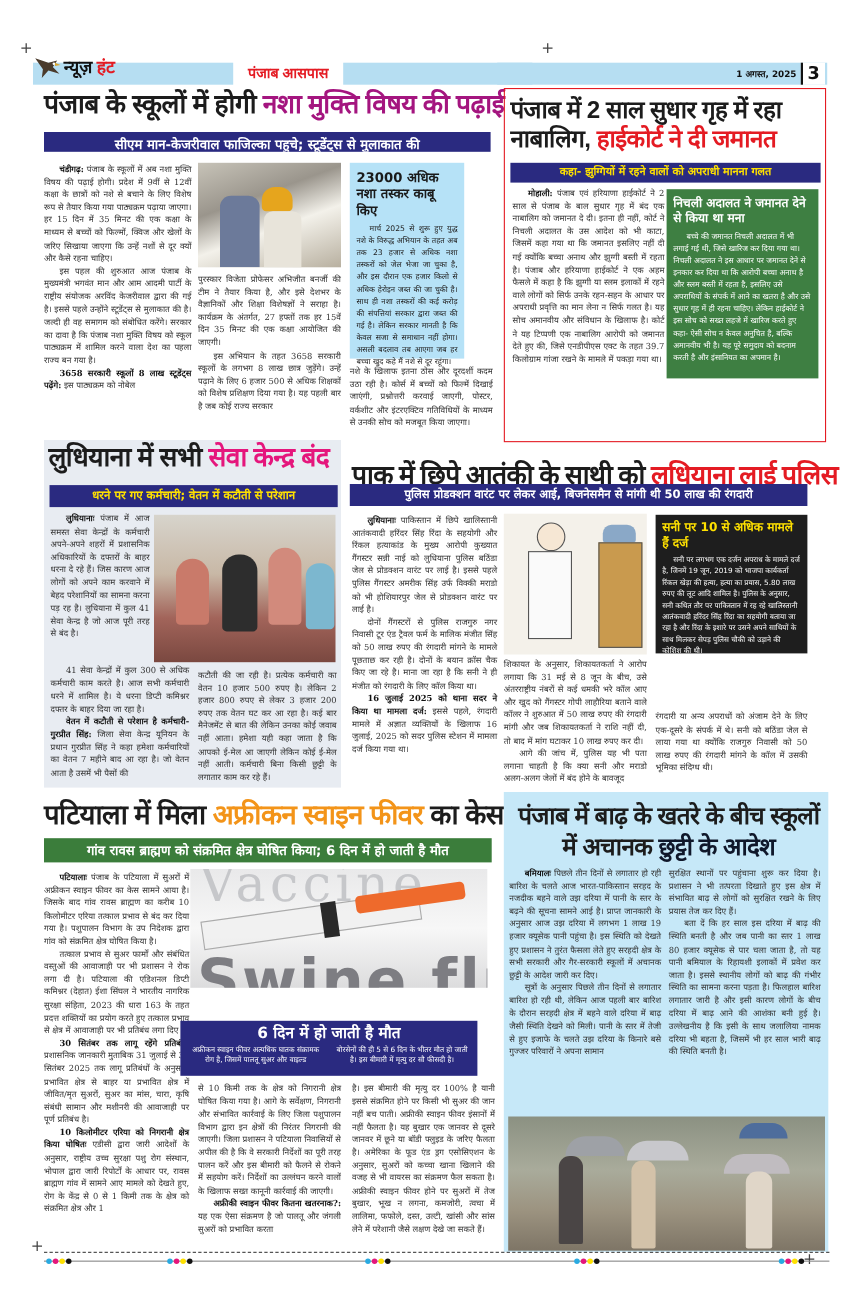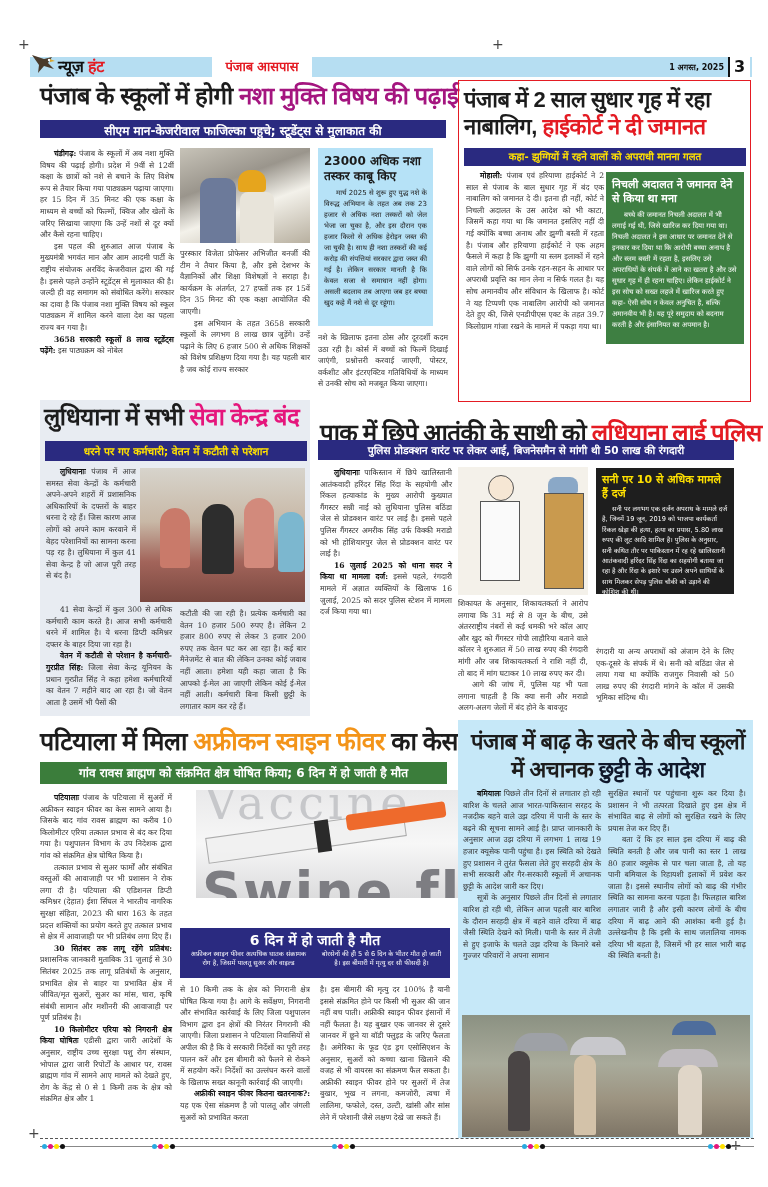--- a/index.html
+++ b/index.html
@@ -20,21 +20,21 @@
 <body>
 
 <span class="crop" style="left:18px;top:37px;">+</span>
 <span class="crop" style="left:492px;top:37px;">+</span>
 <span class="crop" style="left:28px;top:1126px;">+</span>
 <span class="crop" style="left:730px;top:1138px;">+</span>
 
 <div class="abs" style="left:30px;top:57px;width:454px;height:20px;">
   <div class="abs" style="left:0;top:0;width:182px;height:20px;background:#b6def2;"></div>
   <div class="abs" style="left:282px;top:0;width:172px;height:20px;background:#b6def2;"></div>
-  <div class="abs" style="left:0;top:-8px;height:28px;display:flex;align-items:flex-end;">
+  <div class="abs" style="left:0;top:-8px;height:28px;display:flex;">
     <span style="display:inline-block;width:26px;height:26px;position:relative;">
       <svg width="26" height="26" viewBox="0 0 26 26">
           <path d="M2 4 L14 8 L22 6 L18 12 L24 18 L14 15 L8 22 L9 14 Z" fill="#4a3b2c"></path>
           <circle cx="19" cy="9" r="1.2" fill="#fff"></circle>
           <path d="M20 8 L25 10 L20 11 Z" fill="#d8a530"></path>
         </svg>
     </span>
     <span style="font-family:'Liberation Sans',sans-serif;font-weight:bold;font-size:16px;color:#111;margin-left:2px;">न्यूज़</span>
     <span style="font-family:'Liberation Sans',sans-serif;font-weight:bold;font-size:16px;color:#e41b23;margin-left:4px;">हंट</span>
   </div>
@@ -60,21 +60,21 @@
 <div class="abs photo" style="left:180px;top:148px;width:130px;height:95px;background:linear-gradient(160deg,#c7c3b8 0%,#9a958c 35%,#f3f1ea 60%,#b8b0a0 100%);">
   <div class="abs" style="left:58px;top:22px;width:28px;height:22px;background:#e6a51d;border-radius:12px 12px 4px 4px;"></div>
   <div class="abs" style="left:20px;top:30px;width:36px;height:65px;background:#6c7a9a;border-radius:10px 10px 0 0;"></div>
   <div class="abs" style="left:60px;top:44px;width:34px;height:51px;background:#e8e4da;border-radius:8px 8px 0 0;"></div>
 </div>
 <div class="abs body-text" style="left:180px;top:248px;width:130px;">
   <p style="text-indent:0">पुरस्कार विजेता प्रोफेसर अभिजीत बनर्जी की टीम ने तैयार किया है, और इसे देशभर के वैज्ञानिकों और शिक्षा विशेषज्ञों ने सराहा है। कार्यक्रम के अंतर्गत, 27 हफ्तों तक हर 15वें दिन 35 मिनट की एक कक्षा आयोजित की जाएगी।</p>
   <p>इस अभियान के तहत 3658 सरकारी स्कूलों के लगभग 8 लाख छात्र जुड़ेंगे। उन्हें पढ़ाने के लिए 6 हजार 500 से अधिक शिक्षकों को विशेष प्रशिक्षण दिया गया है। यह पहली बार है जब कोई राज्य सरकार</p>
 </div>
 
-<div class="abs" style="left:318px;top:148px;width:115px;height:178px;background:#b6e2f7;padding:6px 6px;">
+<div class="abs" style="left:318px;top:148px;width:104px;height:178px;background:#b6e2f7;padding:6px 6px;">
   <div style="font-weight:bold;font-size:12px;line-height:15px;color:#1a1a1a;">23000 अधिक नशा तस्कर काबू किए</div>
   <div class="body-text" style="font-family:'DejaVu Sans',sans-serif;font-size:7px;line-height:11px;margin-top:4px;text-indent:12px;color:#222;">मार्च 2025 से शुरू हुए युद्ध नशे के विरुद्ध अभियान के तहत अब तक 23 हजार से अधिक नशा तस्करों को जेल भेजा जा चुका है, और इस दौरान एक हजार किलो से अधिक हेरोइन जब्त की जा चुकी है। साथ ही नशा तस्करों की कई करोड़ की संपत्तियां सरकार द्वारा जब्त की गई है। लेकिन सरकार मानती है कि केवल सजा से समाधान नहीं होगा। असली बदलाव तब आएगा जब हर बच्चा खुद कहे मैं नशे से दूर रहूंगा।</div>
 </div>
 <div class="abs body-text" style="left:318px;top:332px;width:130px;">नशे के खिलाफ इतना ठोस और दूरदर्शी कदम उठा रही है। कोर्स में बच्चों को फिल्में दिखाई जाएंगी, प्रश्नोत्तरी करवाई जाएगी, पोस्टर, वर्कशीट और इंटरएक्टिव गतिविधियों के माध्यम से उनकी सोच को मजबूत किया जाएगा।</div>
 
 <div class="abs" style="left:458px;top:80px;width:293px;height:322px;border:1.5px solid #e41b23;"></div>
 <div class="abs hl" style="left:464px;top:86px;width:284px;font-size:22px;line-height:27px;">
   <span>पंजाब में 2 साल सुधार गृह में रहा नाबालिग,</span>
   <span style="color:#e41b23;">हाईकोर्ट ने दी जमानत</span>
 </div>
@@ -108,20 +108,21 @@
 </div>
 <div class="abs body-text" style="left:180px;top:608px;width:126px;">कटौती की जा रही है। प्रत्येक कर्मचारी का वेतन 10 हजार 500 रुपए है। लेकिन 2 हजार 800 रुपए से लेकर 3 हजार 200 रुपए तक वेतन घट कर आ रहा है। कई बार मैनेजमेंट से बात की लेकिन उनका कोई जवाब नहीं आता। हमेशा यही कहा जाता है कि आपको ई-मेल आ जाएगी लेकिन कोई ई-मेल नहीं आती। कर्मचारी बिना किसी छुट्टी के लगातार काम कर रहे हैं।</div>
 
 <div class="abs hl" style="left:320px;top:420px;width:420px;font-size:24px;white-space:nowrap;font-family:Liberation Serif, serif;">
   <span>पाक में छिपे आतंकी के साथी को</span>
   <span style="color:#e41b23;">लुधियाना लाई पुलिस</span>
 </div>
 <div class="abs band" style="left:318px;top:440px;width:416px;height:20px;line-height:20px;background:#2a2a80;font-size:10.5px;">पुलिस प्रोडक्शन वारंट पर लेकर आई, बिजनेसमैन से मांगी थी 50 लाख की रंगदारी</div>
 <div class="abs body-text" style="left:320px;top:467px;width:132px;">
   <p><b>लुधियानाः</b> <span>पाकिस्तान में छिपे खालिस्तानी आतंकवादी हरिंदर सिंह रिंदा के सहयोगी और रिंकल हत्याकांड के मुख्य आरोपी कुख्यात गैंगस्टर सन्नी नाई को लुधियाना पुलिस बठिंडा जेल से प्रोडक्शन वारंट पर लाई है। इससे पहले पुलिस गैंगस्टर अमरीक सिंह उर्फ विक्की मराडो को भी होशियारपुर जेल से प्रोडक्शन वारंट पर लाई है।</span></p>
+  <p>दोनों गैंगस्टरों से पुलिस राजगुरु नगर निवासी टूर एंड ट्रैवल फर्म के मालिक मंजीत सिंह को 50 लाख रुपए की रंगदारी मांगने के मामले पूछताछ कर रही है। दोनों के बयान क्रॉस चैक किए जा रहे है। माना जा रहा है कि सनी ने ही मंजीत को रंगदारी के लिए कॉल किया था।</p>
   <p><b>16 जुलाई 2025 को थाना सदर ने किया था मामला दर्ज:</b> <span>इससे पहले, रंगदारी मामले में अज्ञात व्यक्तियों के खिलाफ 16 जुलाई, 2025 को सदर पुलिस स्टेशन में मामला दर्ज किया गया था।</span></p>
 </div>
 <div class="abs photo" style="left:458px;top:467px;width:130px;height:128px;background:#f4f1ea;">
   <div class="abs" style="left:30px;top:8px;width:26px;height:26px;border-radius:50%;border:1.5px solid #555;background:#f6e7d4;"></div>
   <div class="abs" style="left:22px;top:34px;width:40px;height:80px;border:1.5px solid #555;background:#fafafa;"></div>
   <div class="abs" style="left:90px;top:10px;width:30px;height:16px;background:#8aa8c7;border-radius:8px 8px 2px 2px;"></div>
   <div class="abs" style="left:86px;top:26px;width:40px;height:96px;background:#c99a4e;border:1.5px solid #555;"></div>
 </div>
 <div class="abs body-text" style="left:458px;top:598px;width:130px;">
   <p style="text-indent:0">शिकायत के अनुसार, शिकायतकर्ता ने आरोप लगाया कि 31 मई से 8 जून के बीच, उसे अंतरराष्ट्रीय नंबरों से कई धमकी भरे कॉल आए और खुद को गैंगस्टर गोपी लाहौरिया बताने वाले कॉलर ने शुरुआत में 50 लाख रुपए की रंगदारी मांगी और जब शिकायतकर्ता ने राशि नहीं दी, तो बाद में मांग घटाकर 10 लाख रुपए कर दी।</p>
@@ -138,28 +139,28 @@
   <span style="color:#f39419;">अफ्रीकन स्वाइन फीवर</span>
   <span>का केस</span>
 </div>
 <div class="abs band" style="left:40px;top:762px;width:407px;height:22px;line-height:22px;background:#3b7d3b;font-size:12px;">गांव रावस ब्राह्मण को संक्रमित क्षेत्र घोषित किया; 6 दिन में हो जाती है मौत</div>
 <div class="abs body-text" style="left:40px;top:792px;width:132px;">
   <p><b>पटियालाः</b> <span>पंजाब के पटियाला में सुअरों में अफ्रीकन स्वाइन फीवर का केस सामने आया है। जिसके बाद गांव रावस ब्राह्मण का करीब 10 किलोमीटर एरिया तत्काल प्रभाव से बंद कर दिया गया है। पशुपालन विभाग के उप निदेशक द्वारा गांव को संक्रमित क्षेत्र घोषित किया है।</span></p>
   <p>तत्काल प्रभाव से सुअर फार्मों और संबंधित वस्तुओं की आवाजाही पर भी प्रशासन ने रोक लगा दी है। पटियाला की एडिशनल डिप्टी कमिश्नर (देहात) ईशा सिंघल ने भारतीय नागरिक सुरक्षा संहिता, 2023 की धारा 163 के तहत प्रदत्त शक्तियों का प्रयोग करते हुए तत्काल प्रभाव से क्षेत्र में आवाजाही पर भी प्रतिबंध लगा दिए हैं।</p>
   <p><b>30 सितंबर तक लागू रहेंगे प्रतिबंध:</b> <span>प्रशासनिक जानकारी मुताबिक 31 जुलाई से 30 सितंबर 2025 तक लागू प्रतिबंधों के अनुसार, प्रभावित क्षेत्र से बाहर या प्रभावित क्षेत्र में जीवित/मृत सुअरों, सुअर का मांस, चारा, कृषि संबंधी सामान और मशीनरी की आवाजाही पर पूर्ण प्रतिबंध है।</span></p>
   <p><b>10 किलोमीटर एरिया को निगरानी क्षेत्र किया घोषितः</b> <span>एडीसी द्वारा जारी आदेशों के अनुसार, राष्ट्रीय उच्च सुरक्षा पशु रोग संस्थान, भोपाल द्वारा जारी रिपोर्टों के आधार पर, रावस ब्राह्मण गांव में सामने आए मामले को देखते हुए, रोग के केंद्र से 0 से 1 किमी तक के क्षेत्र को संक्रमित क्षेत्र और 1</span></p>
 </div>
-<div class="abs photo" style="left:196px;top:790px;width:270px;height:108px;background:linear-gradient(180deg,#e9e9ea 0%,#f7f7f7 50%,#dcdcdd 100%);">
+<div class="abs photo" style="left:173px;top:790px;width:270px;height:108px;background:linear-gradient(180deg,#e9e9ea 0%,#f7f7f7 50%,#dcdcdd 100%);">
   <div class="abs" style="left:8px;top:-14px;font-size:46px;color:#c6c7ca;font-family:'DejaVu Serif',serif;letter-spacing:4px;">Vaccine</div>
   <div class="abs" style="left:10px;top:34px;width:200px;height:26px;background:rgba(240,240,240,0.85);border:1px solid #aaa;transform:rotate(-8deg);"></div>
   <div class="abs" style="left:120px;top:30px;width:14px;height:32px;background:#2a2a2a;transform:rotate(-8deg);"></div>
   <div class="abs" style="left:150px;top:18px;width:100px;height:16px;background:#ee6a2c;border-radius:4px;transform:rotate(-8deg);"></div>
   <div class="abs" style="left:6px;top:70px;font-size:54px;font-weight:bold;color:#7d7d82;letter-spacing:2px;white-space:nowrap;">Swine flu</div>
 </div>
-<div class="abs" style="left:180px;top:928px;width:270px;height:50px;background:#2a2a80;color:#fff;">
+<div class="abs" style="left:164px;top:928px;width:270px;height:50px;background:#2a2a80;color:#fff;">
   <div style="text-align:center;font-weight:bold;font-size:14px;line-height:20px;margin-top:2px;">6 दिन में हो जाती है मौत</div>
   <div style="display:flex;gap:8px;padding:0 6px;">
     <div style="flex:1;font-size:6.6px;line-height:9px;text-align:center;">अफ्रीकन स्वाइन फीवर अत्यधिक घातक संक्रामक रोग है, जिसमें पालतू सुअर और वाइल्ड</div>
     <div style="flex:1;font-size:6.6px;line-height:9px;text-align:center;">बोरसेनों की ही 5 से 6 दिन के भीतर मौत हो जाती है। इस बीमारी में मृत्यु दर सौ फीसदी है।</div>
   </div>
 </div>
 <div class="abs body-text" style="left:180px;top:984px;width:130px;">
   <p style="text-indent:0">से 10 किमी तक के क्षेत्र को निगरानी क्षेत्र घोषित किया गया है। आगे के सर्वेक्षण, निगरानी और संभावित कार्रवाई के लिए जिला पशुपालन विभाग द्वारा इन क्षेत्रों की निरंतर निगरानी की जाएगी। जिला प्रशासन ने पटियाला निवासियों से अपील की है कि वे सरकारी निर्देशों का पूरी तरह पालन करें और इस बीमारी को फैलने से रोकने में सहयोग करें। निर्देशों का उल्लंघन करने वालों के खिलाफ सख्त कानूनी कार्रवाई की जाएगी।</p>
   <p><b>अफ्रीकी स्वाइन फीवर कितना खतरनाक?:</b> <span>यह एक ऐसा संक्रमण है जो पालतू और जंगली सुअरों को प्रभावित करता</span></p>
 </div>

